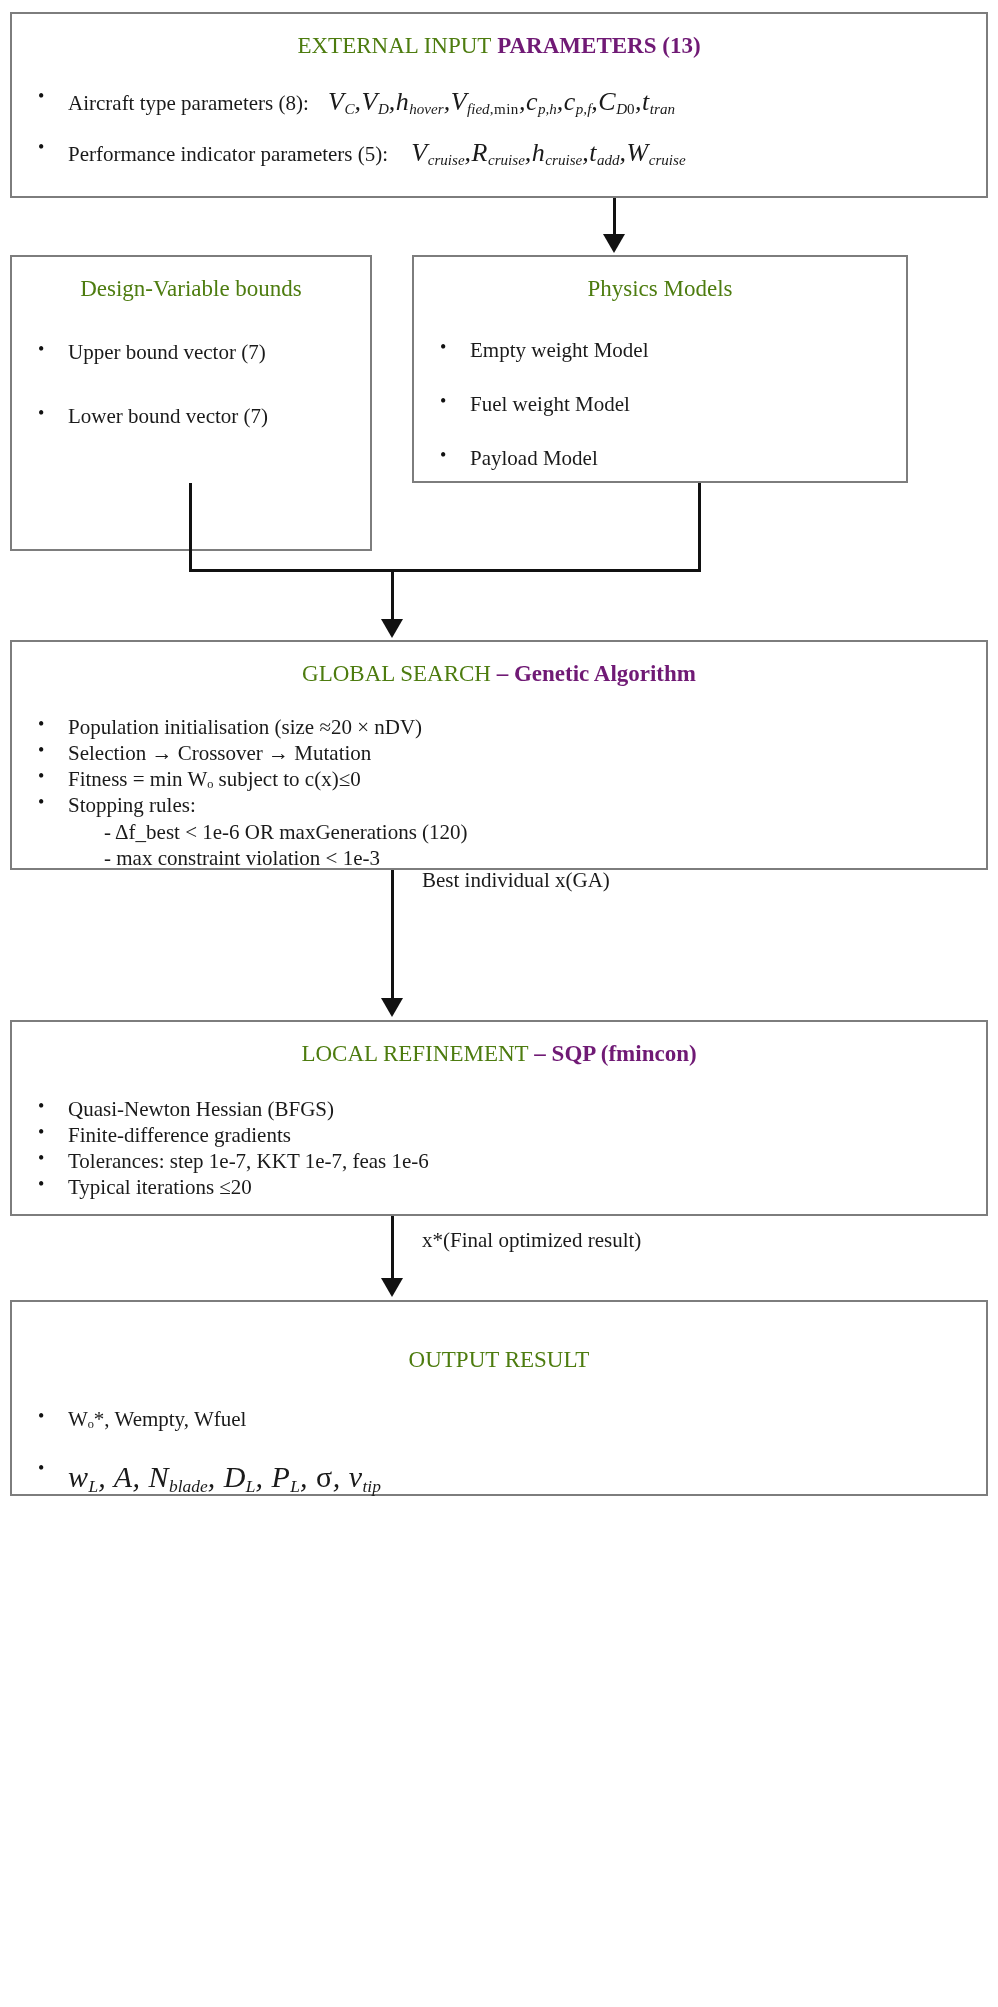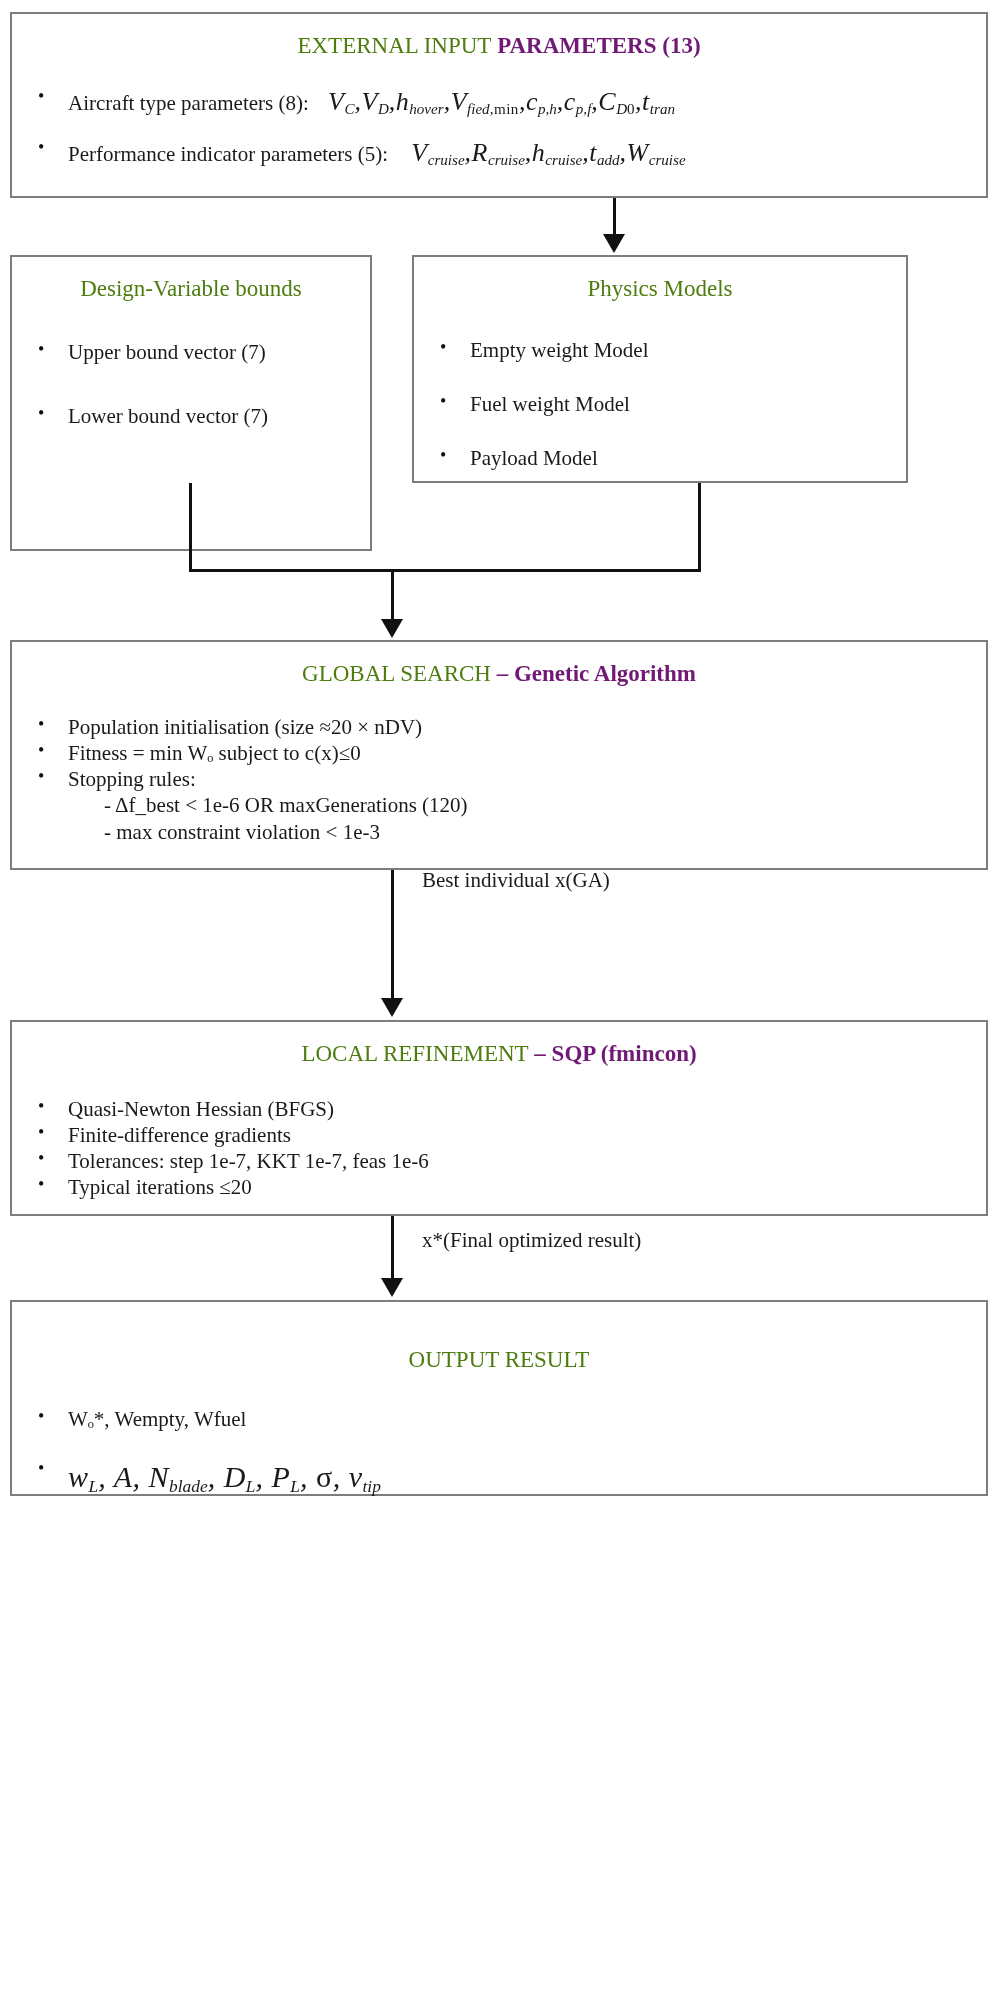--- a/index.html
+++ b/index.html
@@ -176,20 +176,23 @@
 
   <div class="box" id="box-global">
     <div class="box-title">
       <span class="red">GLOBAL SEARCH</span><span class="blk"> –  Genetic Algorithm</span>
     </div>
     <ul class="blist" style="margin-top:26px;">
       <li class="bulleted">
         <span>Population initialisation (size ≈20 × nDV)</span>
       </li>
       <li class="bulleted">
+        <span>Selection  →  Crossover  →  Mutation</span>
+      </li>
+      <li class="bulleted">
         <span>Fitness  =  min Wₒ  subject to  c(x)≤0</span>
       </li>
       <li class="bulleted">
         <span>Stopping rules:</span>
       </li>
       <li class="nobullet">
         <span>- Δf_best &lt; 1e-6  OR  maxGenerations (120)</span>
       </li>
       <li class="nobullet">
         <span>- max constraint violation &lt; 1e-3</span>

